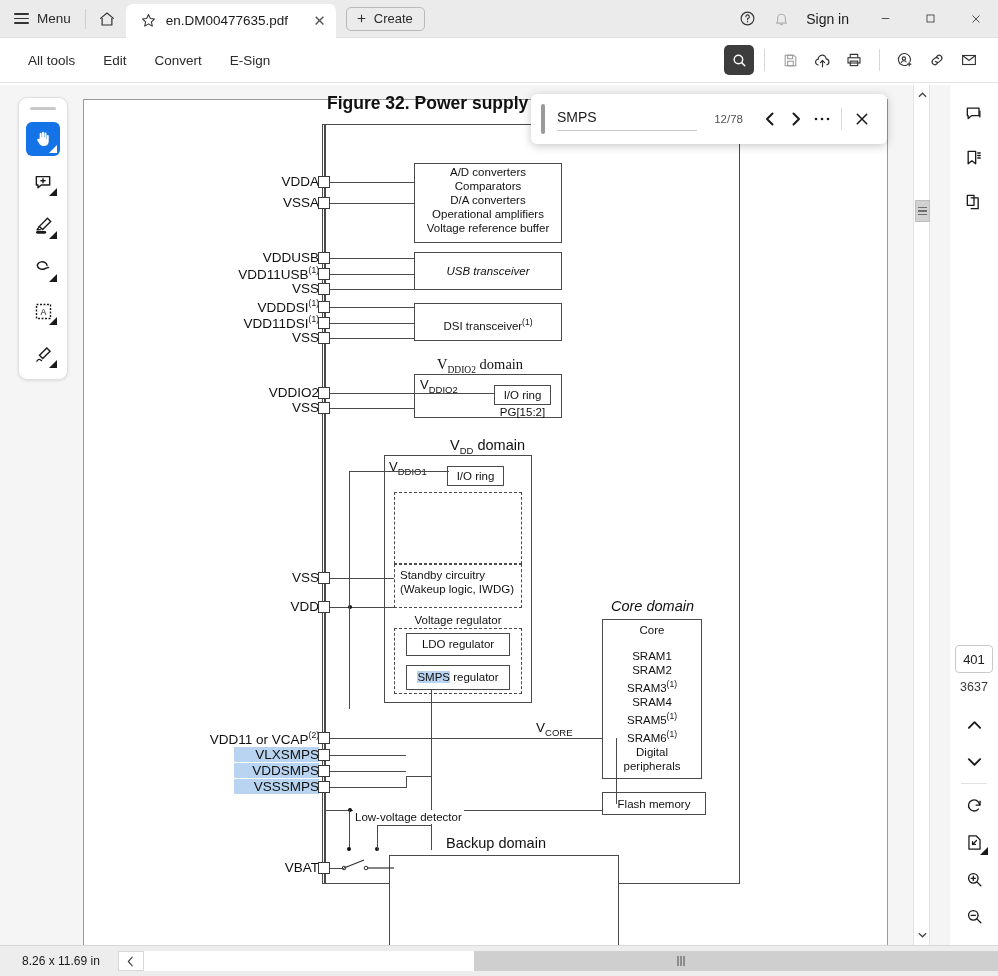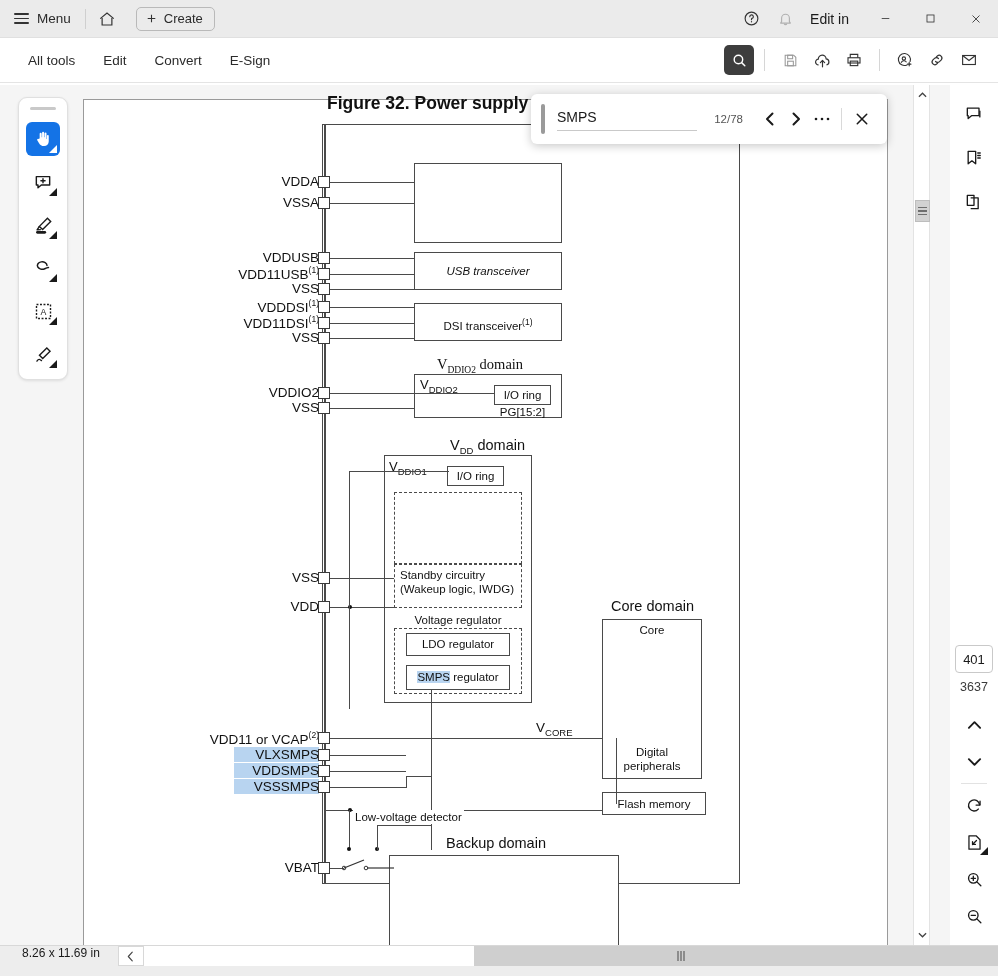--- a/index.html
+++ b/index.html
@@ -149,21 +149,21 @@
     width:140px; padding:2px 0 5px 0; background:transparent;
   }
   .sp-count { font-size:11.5px; color:#555; margin-left:auto; margin-right:14px; }
   .sp-ic { width:26px; height:26px; display:flex;align-items:center;justify-content:center;cursor:pointer; font-size:15px; color:#222;}
   .sp-sep { width:1px; height:22px; background:#d9d9d9; margin:0 7px 0 6px;}
 
   
   .statusbar {
     position:absolute; left:0; right:0; bottom:0; height:31px;
     background:#ededed; border-top:1px solid #d8d8d8;
-    display:flex; align-items:flex-start;margin-top:32px;
+    display:flex; align-items:center;margin-top:32px;
   }
   .dims { font-size:12px; color:#1a1a1a; padding:0 18px 0 22px; }
   .hs-arrow { width:26px; height:20px; background:#fff; border:1px solid #d8d8d8;
               display:flex;align-items:center;justify-content:center; cursor:pointer;}
   .hscroll { flex:1; height:20px; background:#cfcfcf; position:relative; margin-right:0; }
   .hs-thumb { position:absolute; left:0; top:0; width:330px; height:20px; background:#fff; cursor:pointer;}
   .hs-grip { position:absolute; left:533px; top:5px; width:9px; height:10px;
              background: repeating-linear-gradient(to right, #8c8c8c 0 1.5px, transparent 1.5px 3px); }
 
   
@@ -201,20 +201,29 @@
     </div>
     <div class="tb-sep"></div>
     <div class="home-btn">
       <span>
         <svg width="18" height="18" viewBox="0 0 24 24" fill="none" stroke="#333" stroke-width="1.6">
           <path d="M3 11.5 12 4l9 7.5"></path>
             <path d="M5.5 10.6V20h13v-9.4"></path>
         </svg>
       </span>
     </div>
+    <div class="tab">
+      <span>
+        <svg width="17" height="17" viewBox="0 0 24 24" fill="none" stroke="#333" stroke-width="1.5">
+          <path d="M12 3.5l2.6 5.6 6 .7-4.5 4.1 1.3 6-5.4-3.1-5.4 3.1 1.3-6L3.4 9.8l6-.7z" stroke-linejoin="round"></path>
+        </svg>
+      </span>
+      <span class="tab-title">en.DM00477635.pdf</span>
+      <span class="tab-close">✕</span>
+    </div>
     <div class="create-btn">
       <span>
         <svg width="13" height="13" viewBox="0 0 24 24" stroke="#333" stroke-width="2">
             <path d="M12 5v14M5 12h14"></path>
           </svg>
       </span>
       <span>Create</span>
     </div>
   </div>
   <div class="tb-right">
@@ -228,21 +237,21 @@
       </span>
     </div>
     <div class="tb-icon">
       <span>
         <svg width="17" height="17" viewBox="0 0 24 24" fill="none" stroke="#b0b0b0" stroke-width="1.6">
           <path d="M6.5 16.5v-5a5.5 5.5 0 0 1 11 0v5l1.4 2H5.1z" stroke-linejoin="round"></path>
             <path d="M10.2 19.4a1.9 1.9 0 0 0 3.6 0"></path>
         </svg>
       </span>
     </div>
-    <div class="signin">Edit in</div>
+    <div class="signin">Sign in</div>
     <div class="wbtn">
       <span>
         <svg width="13" height="13" viewBox="0 0 24 24" stroke="#333" stroke-width="1.5">
             <path d="M5 12h14"></path>
           </svg>
       </span>
     </div>
     <div class="wbtn">
       <span>
         <svg width="13" height="13" viewBox="0 0 24 24" fill="none" stroke="#333" stroke-width="1.5">
@@ -397,20 +406,27 @@
       <div class="diagram">
 
         <div class="box" style="left:238px;top:24px;width:418px;height:760px;border-width:1.5px;"></div>
 
         <div class="vl" style="left:240px;top:24px;height:760px;width:1.5px;"></div>
 
         <div class="lbl" style="left:357px;top:118px;font-size:14.5px;">
           <span>V</span><span class="sub">DDA</span><span> domain</span>
         </div>
         <div class="box" style="left:330px;top:63px;width:148px;height:80px;"></div>
+        <div class="btxt ctr" style="left:330px;top:65px;width:148px;">
+          <div>A/D converters</div>
+          <div>Comparators</div>
+          <div>D/A converters</div>
+          <div>Operational amplifiers</div>
+          <div>Voltage reference buffer</div>
+        </div>
         <div class="lbl r" style="left:150px;top:74px;width:85px;"><span>VDDA</span></div>
         <div class="pin" style="left:234px;top:76px;"></div>
         <div class="hl" style="left:246px;top:82px;width:84px;"></div>
         <div class="lbl r" style="left:150px;top:95px;width:85px;"><span>VSSA</span></div>
         <div class="pin" style="left:234px;top:97px;"></div>
         <div class="hl" style="left:246px;top:103px;width:84px;"></div>
 
         <div class="box" style="left:330px;top:152px;width:148px;height:38px;"></div>
         <div class="btxt ctr" style="left:330px;top:164px;width:148px;font-style:italic;">USB transceiver</div>
         <div class="lbl r" style="left:140px;top:150px;width:95px;"><span>VDDUSB</span></div>
@@ -499,23 +515,31 @@
         <div class="lbl r hlight" style="left:150px;top:663px;width:85px;"><span>VDDSMPS</span></div>
         <div class="pin" style="left:234px;top:665px;"></div>
         <div class="hl" style="left:246px;top:671px;width:76px;"></div>
         <div class="lbl r hlight" style="left:150px;top:679px;width:85px;"><span>VSSSMPS</span></div>
         <div class="pin" style="left:234px;top:681px;"></div>
         <div class="hl" style="left:246px;top:687px;width:76px;"></div>
         <div class="vl" style="left:322px;top:676px;height:12px;"></div>
         <div class="hl" style="left:322px;top:676px;width:25px;"></div>
         <div class="vl" style="left:347px;top:590px;height:160px;"></div>
 
-        <div class="lbl" style="left:527px;top:498px;font-size:14.5px;">Core domain</div>
+        <div class="lbl" style="left:527px;top:498px;font-size:14.5px;font-style:italic;">Core domain</div>
         <div class="box" style="left:518px;top:519px;width:100px;height:160px;"></div>
         <div class="btxt ctr" style="left:518px;top:523px;width:100px;">Core</div>
+        <div class="btxt ctr" style="left:518px;top:549px;width:100px;">
+          <div><span>SRAM1</span></div>
+          <div><span>SRAM2</span></div>
+          <div><span>SRAM3</span><span class="sup">(1)</span></div>
+          <div><span>SRAM4</span></div>
+          <div><span>SRAM5</span><span class="sup">(1)</span></div>
+          <div><span>SRAM6</span><span class="sup">(1)</span></div>
+        </div>
         <div class="btxt ctr" style="left:518px;top:645px;width:100px;">
           <div>Digital</div>
           <div>peripherals</div>
         </div>
         <div class="lbl" style="left:452px;top:620px;font-size:13.5px;">
           <span>V</span><span class="sub">CORE</span>
         </div>
         <div class="box" style="left:518px;top:692px;width:104px;height:23px;"></div>
         <div class="btxt ctr" style="left:518px;top:697px;width:104px;">Flash memory</div>
         <div class="vl" style="left:532px;top:638px;height:66px;"></div>

